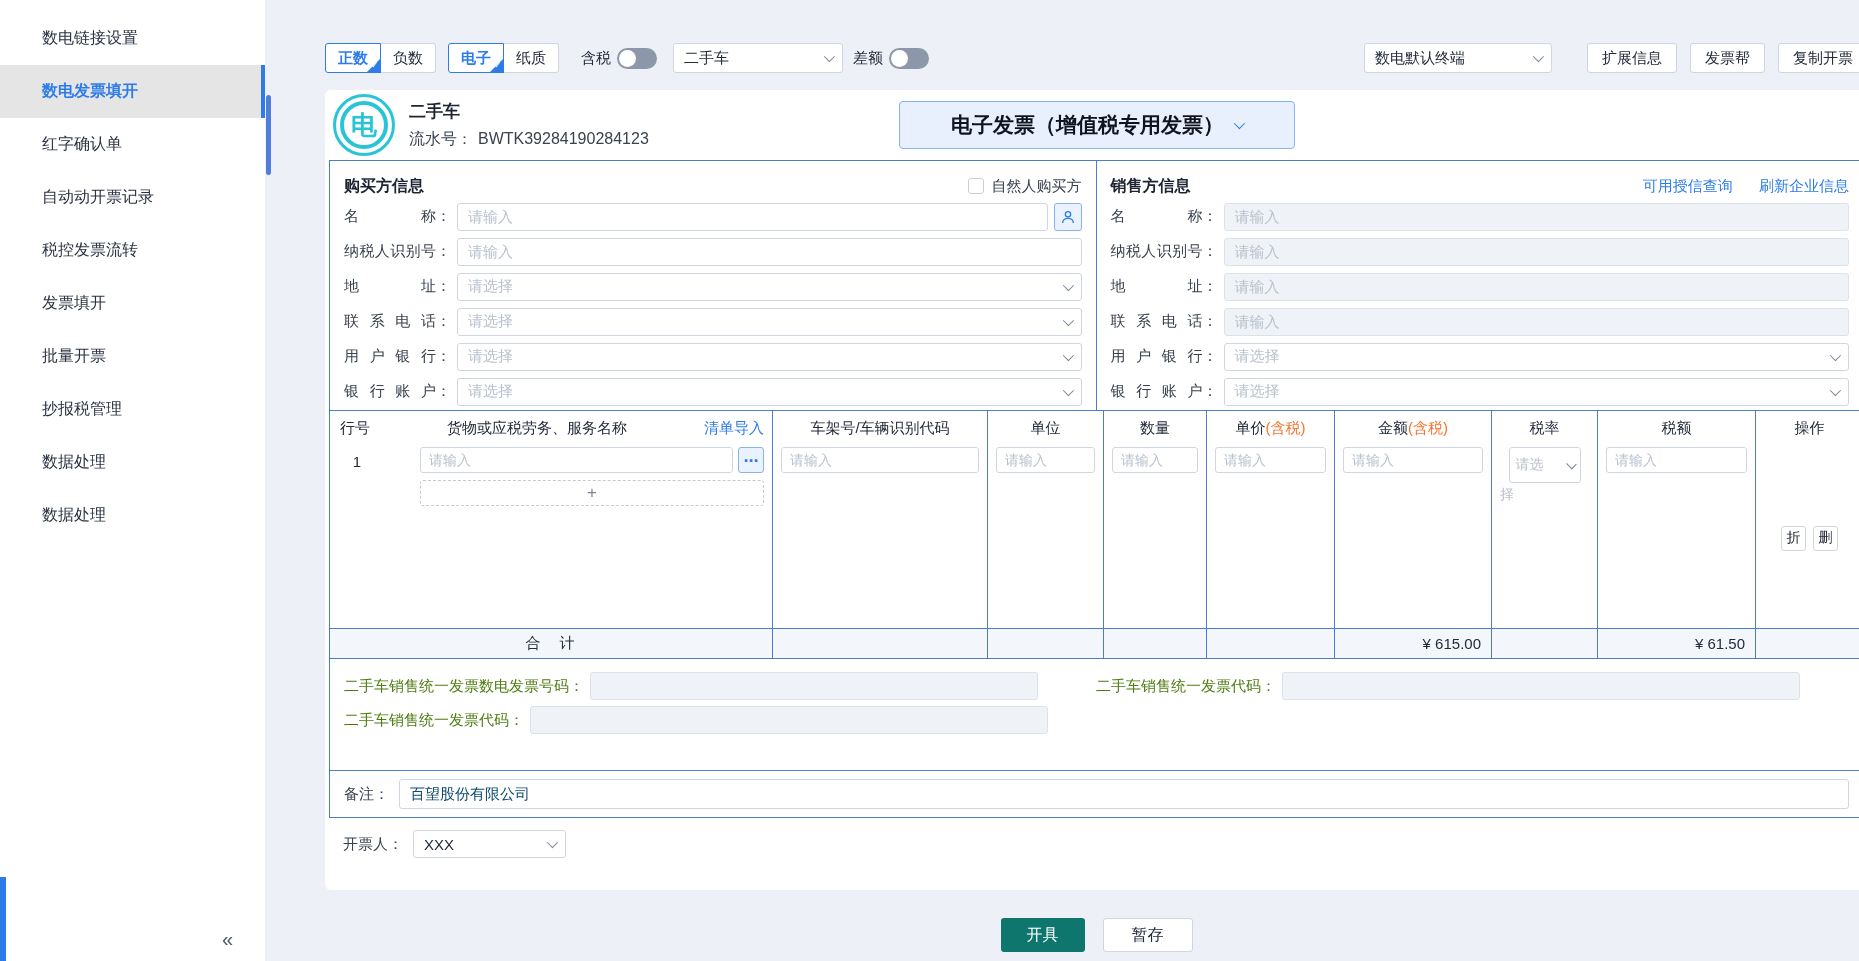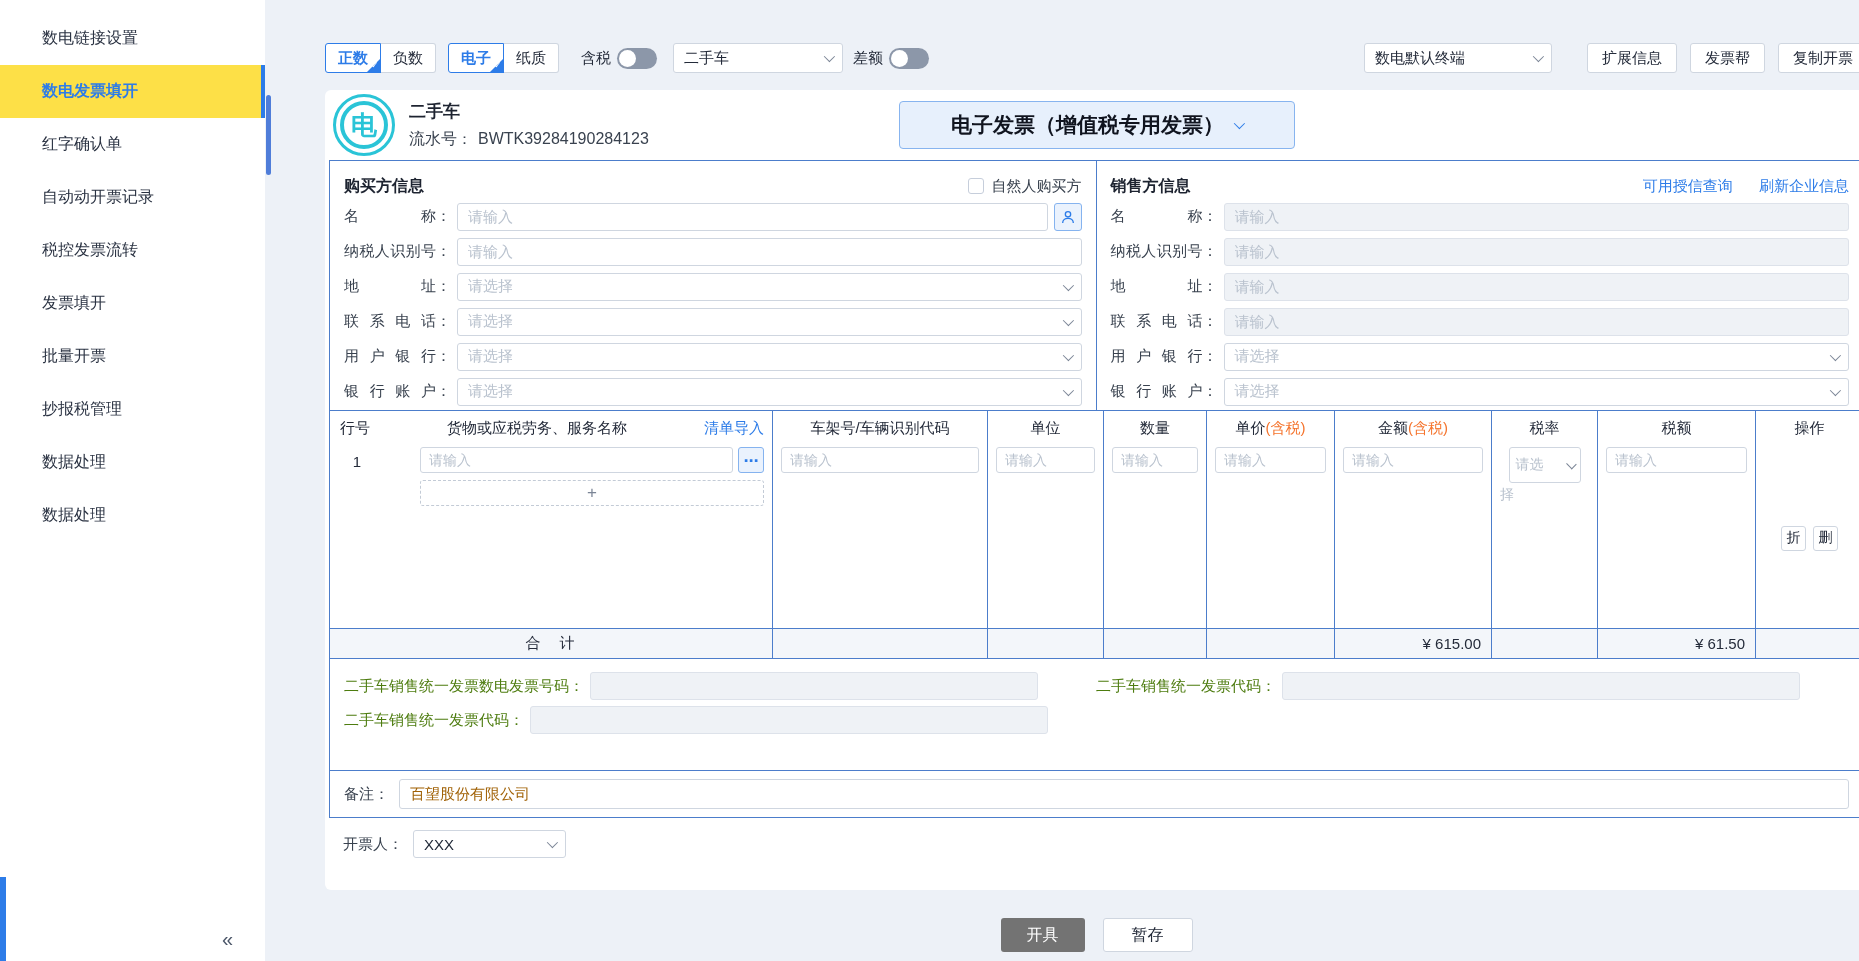--- a/index.html
+++ b/index.html
@@ -10,21 +10,21 @@
   }
   .app { display:flex; width:1859px; height:961px; }
 
   
   .sidebar { width:265px; background:#fff; position:relative; flex:0 0 265px; }
   .side-list { padding-top:12px; }
   .side-item {
     height:53px; display:flex; align-items:center; padding-left:42px;
     font-size:16px; color:#2A3242; cursor:pointer; position:relative;
   }
-  .side-item.active { background:#fde047; color:#2D7CE8; font-weight:bold; }
+  .side-item.active { background:#e5e5e5; color:#2D7CE8; font-weight:bold; }
   .side-item.active .active-bar {
     position:absolute; right:0; top:0; width:4px; height:100%; background:#2D7CE8;
   }
   .collapse-btn {
     position:absolute; left:222px; bottom:10px; font-size:20px; color:#4A5568; cursor:pointer;
   }
   .corner-strip { position:absolute; left:0; bottom:0; width:6px; height:84px; background:#2D7CE8; }
 
   
   .main { flex:1; position:relative; padding:43px 8px 0 60px; }
@@ -157,29 +157,29 @@
   .sp-field .slabel { font-size:15px; color:#4d7c0f; white-space:nowrap; }
   .sp-input { height:28px; background:#EFF2F6; border:1px solid #DDE2EA; border-radius:3px; margin-left:6px; }
   .sp-left { width:752px; }
   .sp-f1 .sp-input { width:448px; }
   .sp-f2 .sp-input { width:518px; }
   .sp-f3 .sp-input { width:518px; }
 
   
   .remark-box { margin-top:-1px; height:48px; display:flex; align-items:center; padding:0 14px; }
   .remark-box .slabel { font-size:15px; color:#39424F; margin-right:10px; white-space:nowrap; }
-  .remark-box input.box { flex:1; height:30px; color:#a16207; }
+  .remark-box input.box { flex:1; height:30px; color:#0c4a6e; }
   .issuer-row { margin-top:12px; display:flex; align-items:center; padding-left:14px; }
   .issuer-row .slabel { font-size:15px; color:#39424F; margin-right:10px; }
   .issuer-sel { width:153px; height:28px; }
   .issuer-sel .val { color:#1E2736; }
 
   
   .footer { width:1543px; margin-top:28px; display:flex; justify-content:center; gap:18px; }
-  .btn-primary { width:84px; height:34px; background:#737373; color:#fff; border:none; border-radius:3px;
+  .btn-primary { width:84px; height:34px; background:#0f766e; color:#fff; border:none; border-radius:3px;
     font-size:16px; font-family:inherit; cursor:pointer; }
   .btn-plain { width:90px; height:34px; background:#fff; color:#242B3A; border:1px solid #CFD6E0; border-radius:3px;
     font-size:16px; font-family:inherit; cursor:pointer; }
 </style>
 </head>
 <body>
 
 <div class="app">
 
   <aside class="sidebar">

